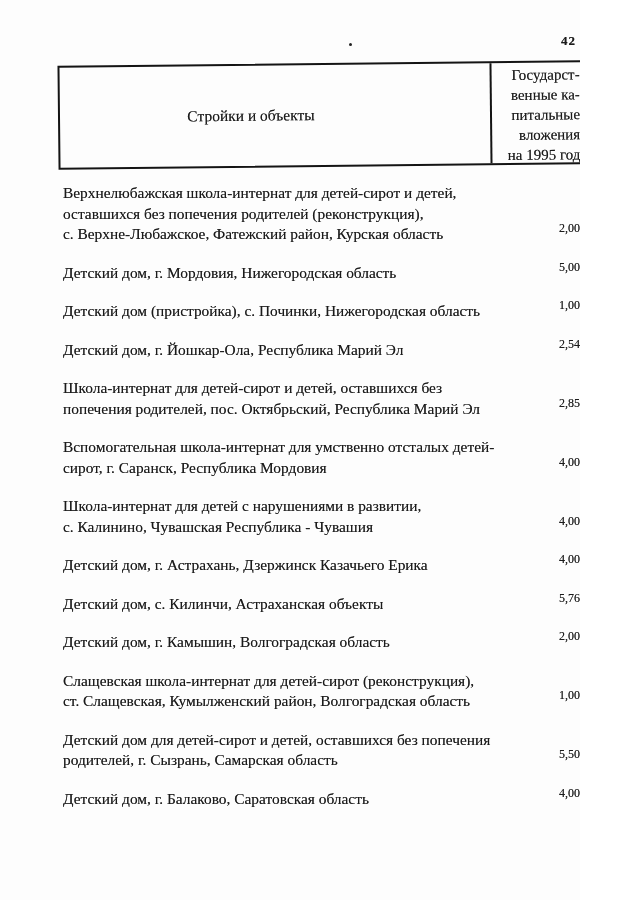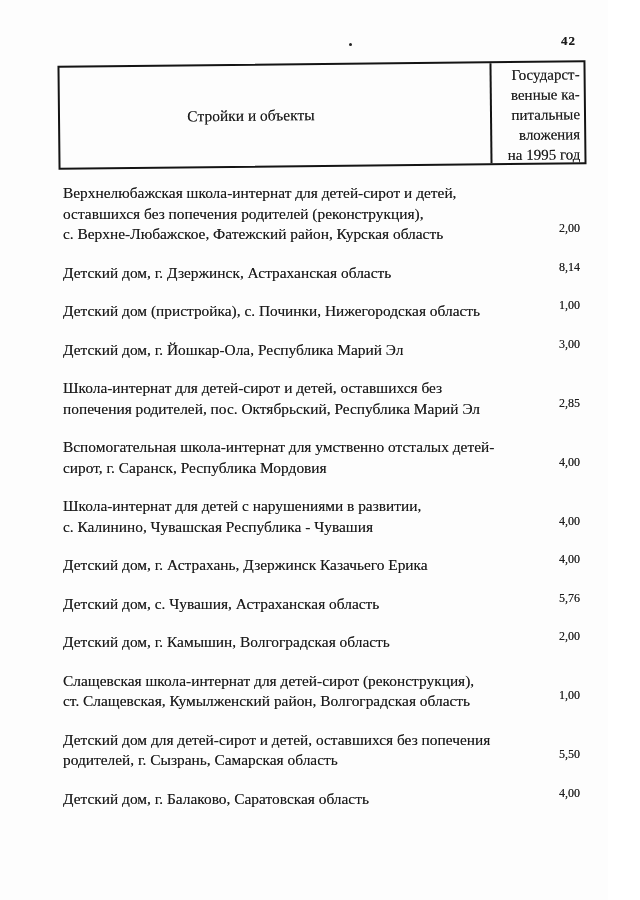--- a/index.html
+++ b/index.html
@@ -9,21 +9,20 @@
   }
   .page {
     position: relative;
     width: 580px;
     height: 900px;
     background: #fdfdfd;
     font-family: "Liberation Serif", "DejaVu Serif", serif;
     color: #1b1b1b;
     overflow: hidden;
     text-shadow: 0 0 0.4px rgba(0,0,0,0.55);
-    padding-left: 28px;
   }
   .page-number {
     position: absolute;
     left: 561px;
     top: 33px;
     font-size: 13px;
     font-weight: bold;
     letter-spacing: 1px;
   }
   .dot {
@@ -111,49 +110,49 @@
       <div>на 1995 год</div>
     </div>
   </div>
 
   <div class="rows" id="rows">
       <div class="row">
         <div class="row-name">Верхнелюбажская школа-интернат для детей-сирот и детей,<br>оставшихся без попечения родителей (реконструкция),<br>с. Верхне-Любажское, Фатежский район, Курская область</div>
         <div class="row-value">2,00</div>
       </div>
       <div class="row">
-        <div class="row-name">Детский дом, г. Дзержинск, Астраханская область</div>
-        <div class="row-value">8,14</div>
+        <div class="row-name">Детский дом, г. Мордовия, Нижегородская область</div>
+        <div class="row-value">5,00</div>
       </div>
       <div class="row">
         <div class="row-name">Детский дом (пристройка), с. Починки, Нижегородская область</div>
         <div class="row-value">1,00</div>
       </div>
       <div class="row">
         <div class="row-name">Детский дом, г. Йошкар-Ола, Республика Марий Эл</div>
-        <div class="row-value">3,00</div>
+        <div class="row-value">2,54</div>
       </div>
       <div class="row">
         <div class="row-name">Школа-интернат для детей-сирот и детей, оставшихся без<br>попечения родителей, пос. Октябрьский, Республика Марий Эл</div>
         <div class="row-value">2,85</div>
       </div>
       <div class="row">
         <div class="row-name">Вспомогательная школа-интернат для умственно отсталых детей-<br>сирот, г. Саранск, Республика Мордовия</div>
         <div class="row-value">4,00</div>
       </div>
       <div class="row">
         <div class="row-name">Школа-интернат для детей с нарушениями в развитии,<br>с. Калинино, Чувашская Республика - Чувашия</div>
         <div class="row-value">4,00</div>
       </div>
       <div class="row">
         <div class="row-name">Детский дом, г. Астрахань, Дзержинск Казачьего Ерика</div>
         <div class="row-value">4,00</div>
       </div>
       <div class="row">
-        <div class="row-name">Детский дом, с. Чувашия, Астраханская область</div>
+        <div class="row-name">Детский дом, с. Килинчи, Астраханская объекты</div>
         <div class="row-value">5,76</div>
       </div>
       <div class="row">
         <div class="row-name">Детский дом, г. Камышин, Волгоградская область</div>
         <div class="row-value">2,00</div>
       </div>
       <div class="row">
         <div class="row-name">Слащевская школа-интернат для детей-сирот (реконструкция),<br>ст. Слащевская, Кумылженский район, Волгоградская область</div>
         <div class="row-value">1,00</div>
       </div>

